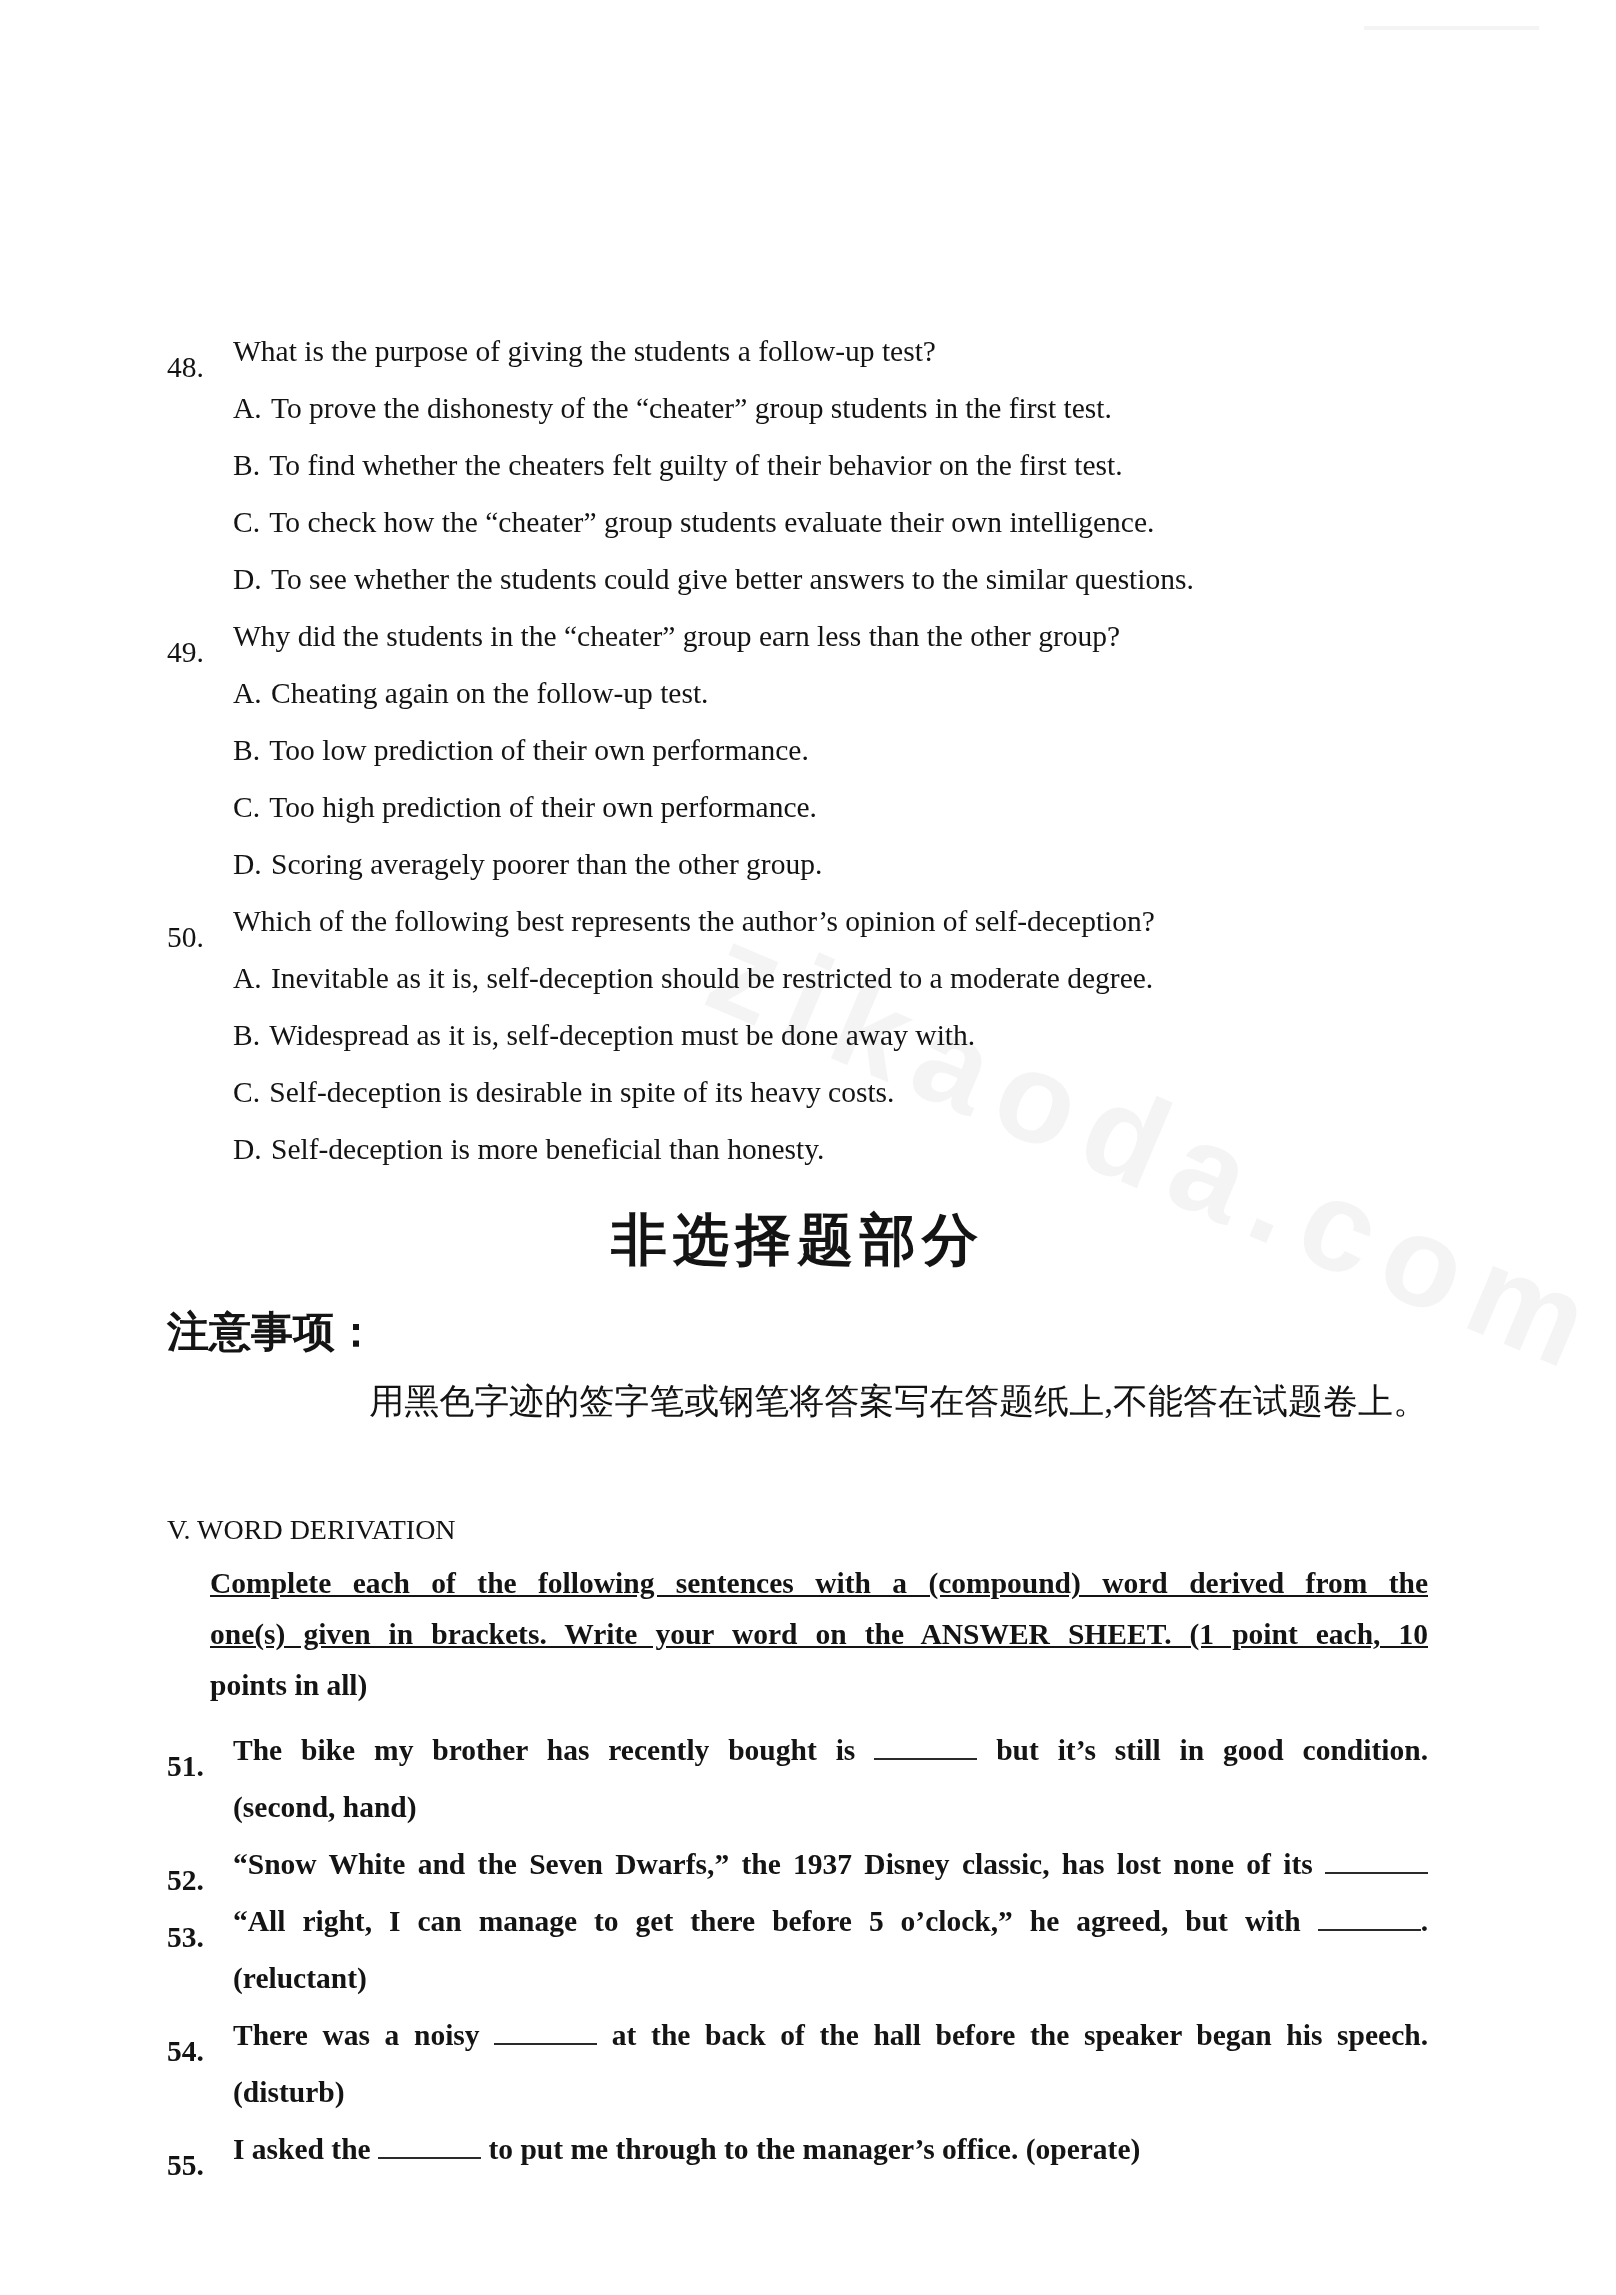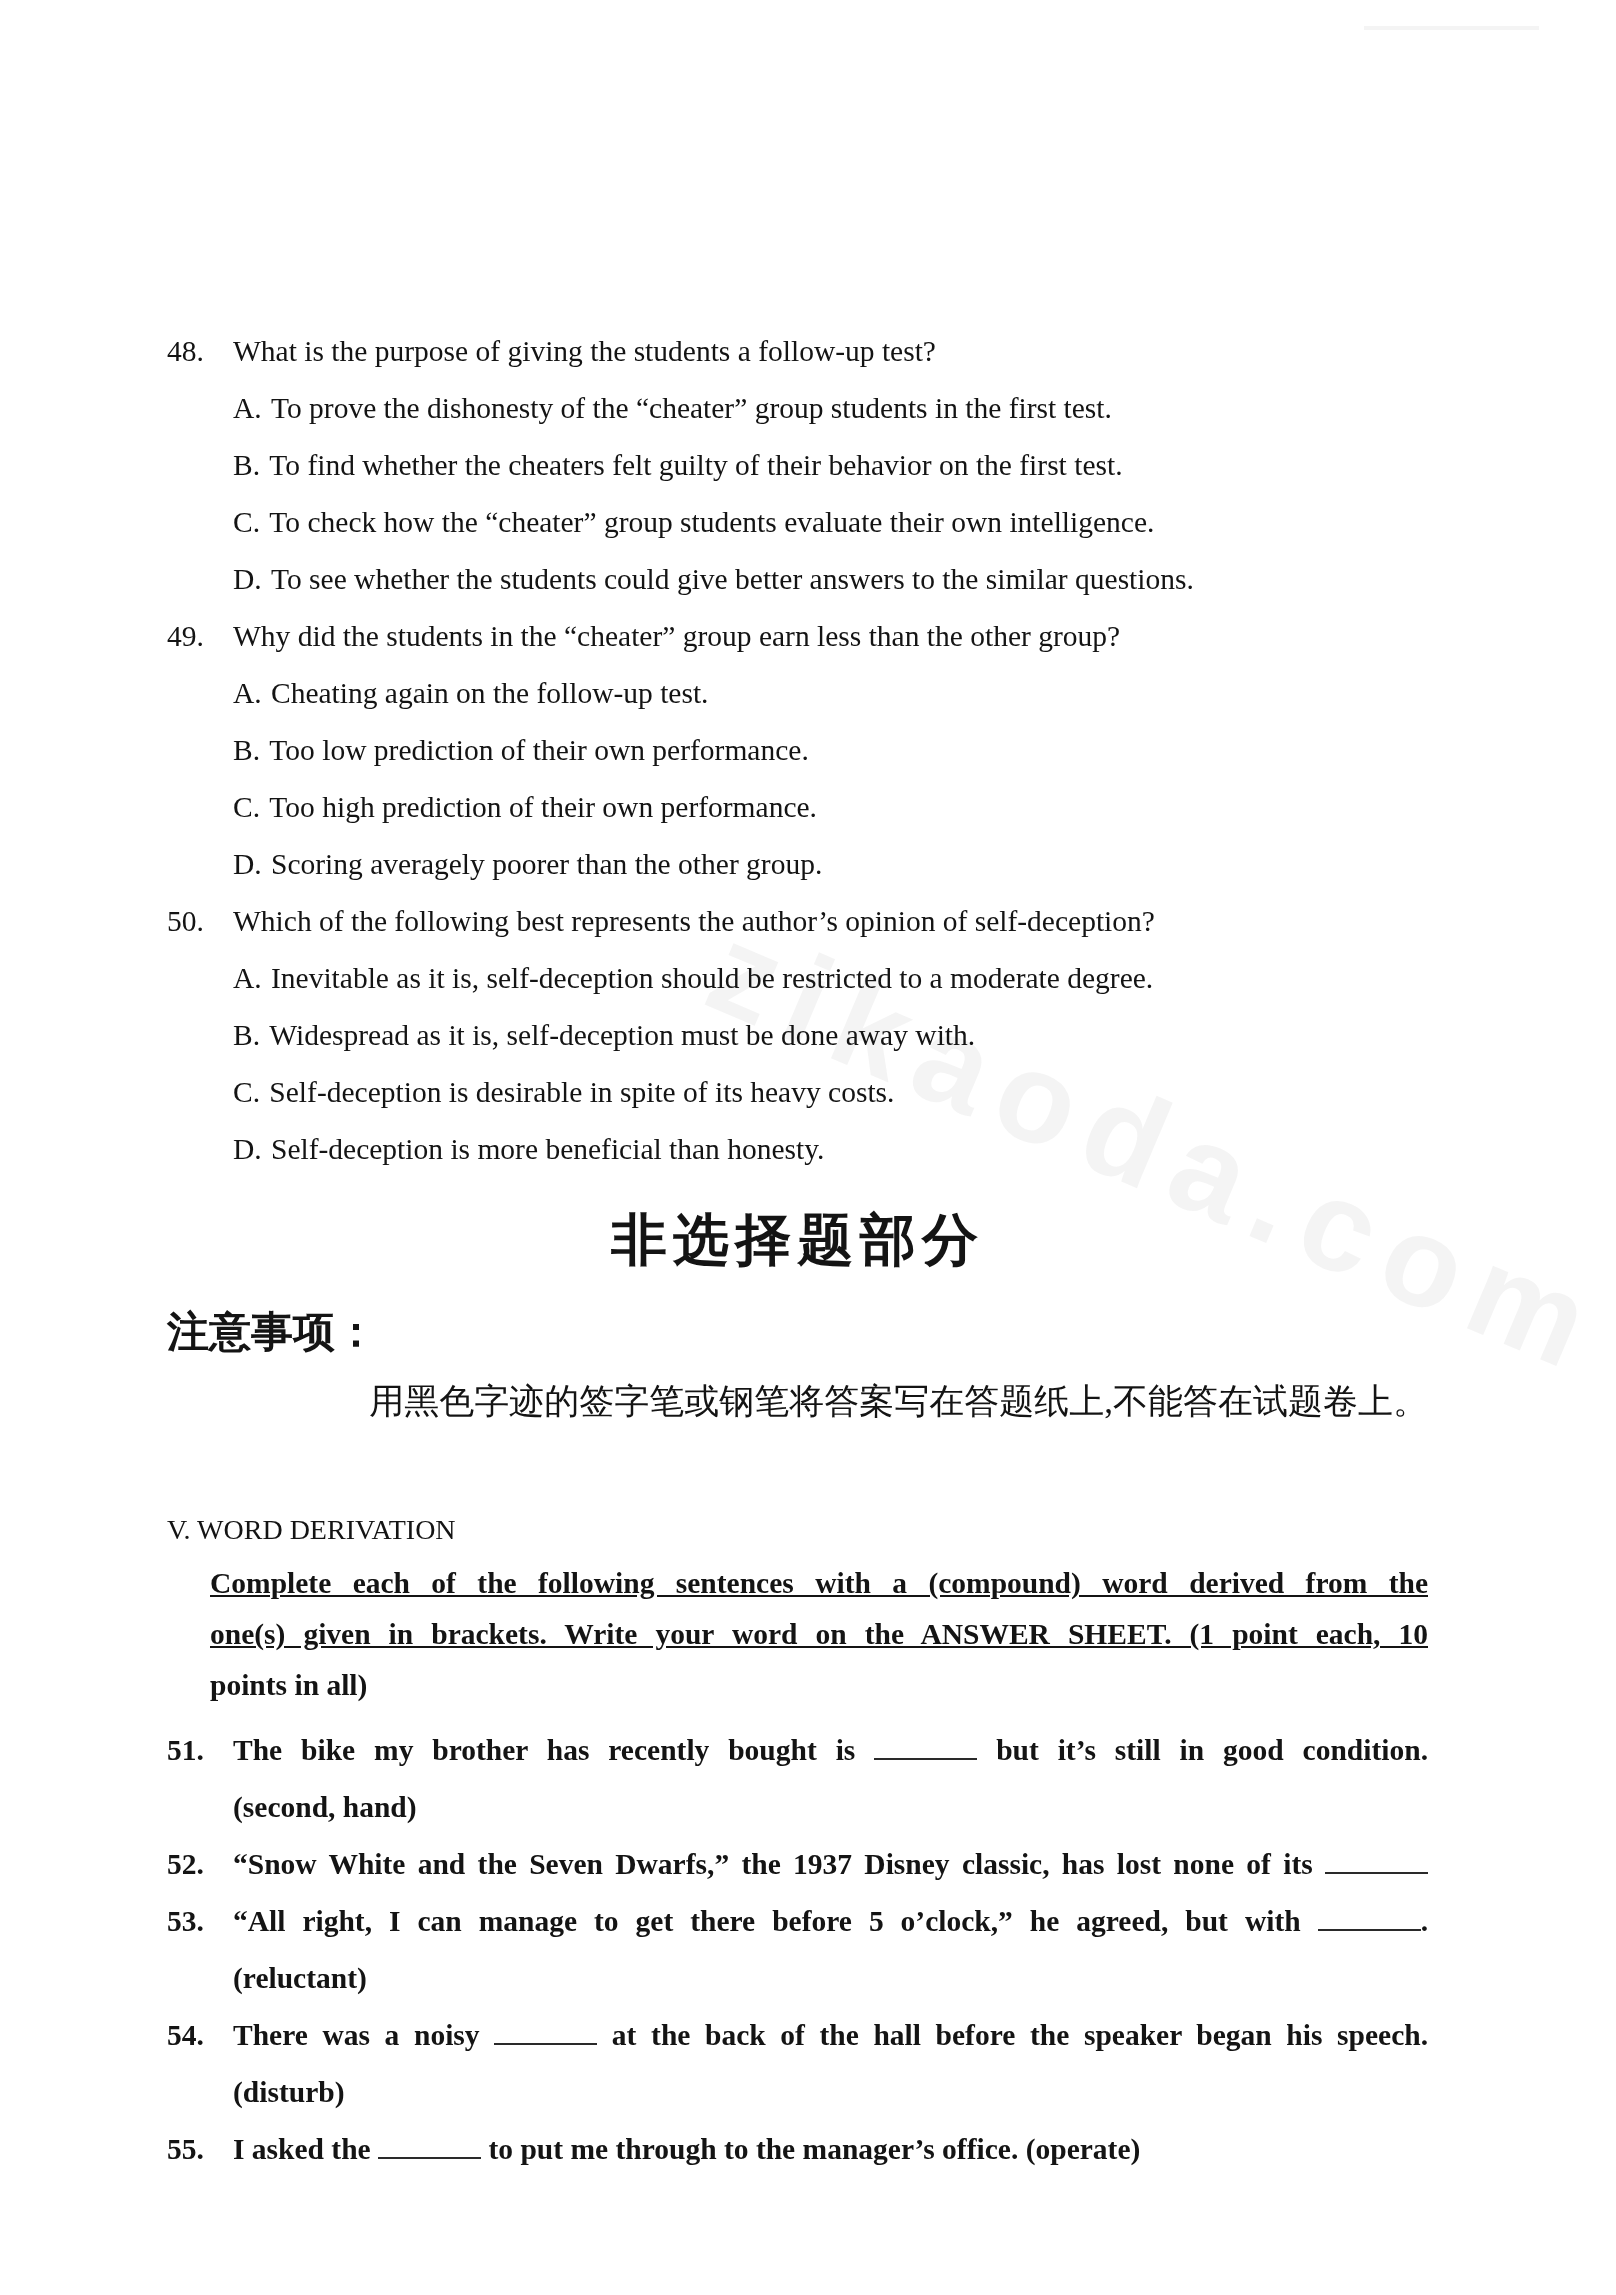--- a/index.html
+++ b/index.html
@@ -36,21 +36,21 @@
     position: absolute;
     left: 167px; top: 323px;
     width: 1261px;
   }
   .line {
     position: relative;
     font-size: 29.5px;
     line-height: 57px;
     min-height: 57px;
   }
-  .qnum { position: absolute; left: 0; top: 0; }
+  .qnum { position: absolute; left: 0; top: 16px; }
   .qtext { display: block; padding-left: 66px; }
   .opt-line { padding-left: 66px; }
   .opt-label { margin-right: 9.3px; }
   .jl .qtext { text-align: justify; text-align-last: justify; }
   .blank {
     display: inline-block;
     width: 103px;
     height: 26.4px;
     border-bottom: 2.3px solid #2a2a2a;
     vertical-align: baseline;

